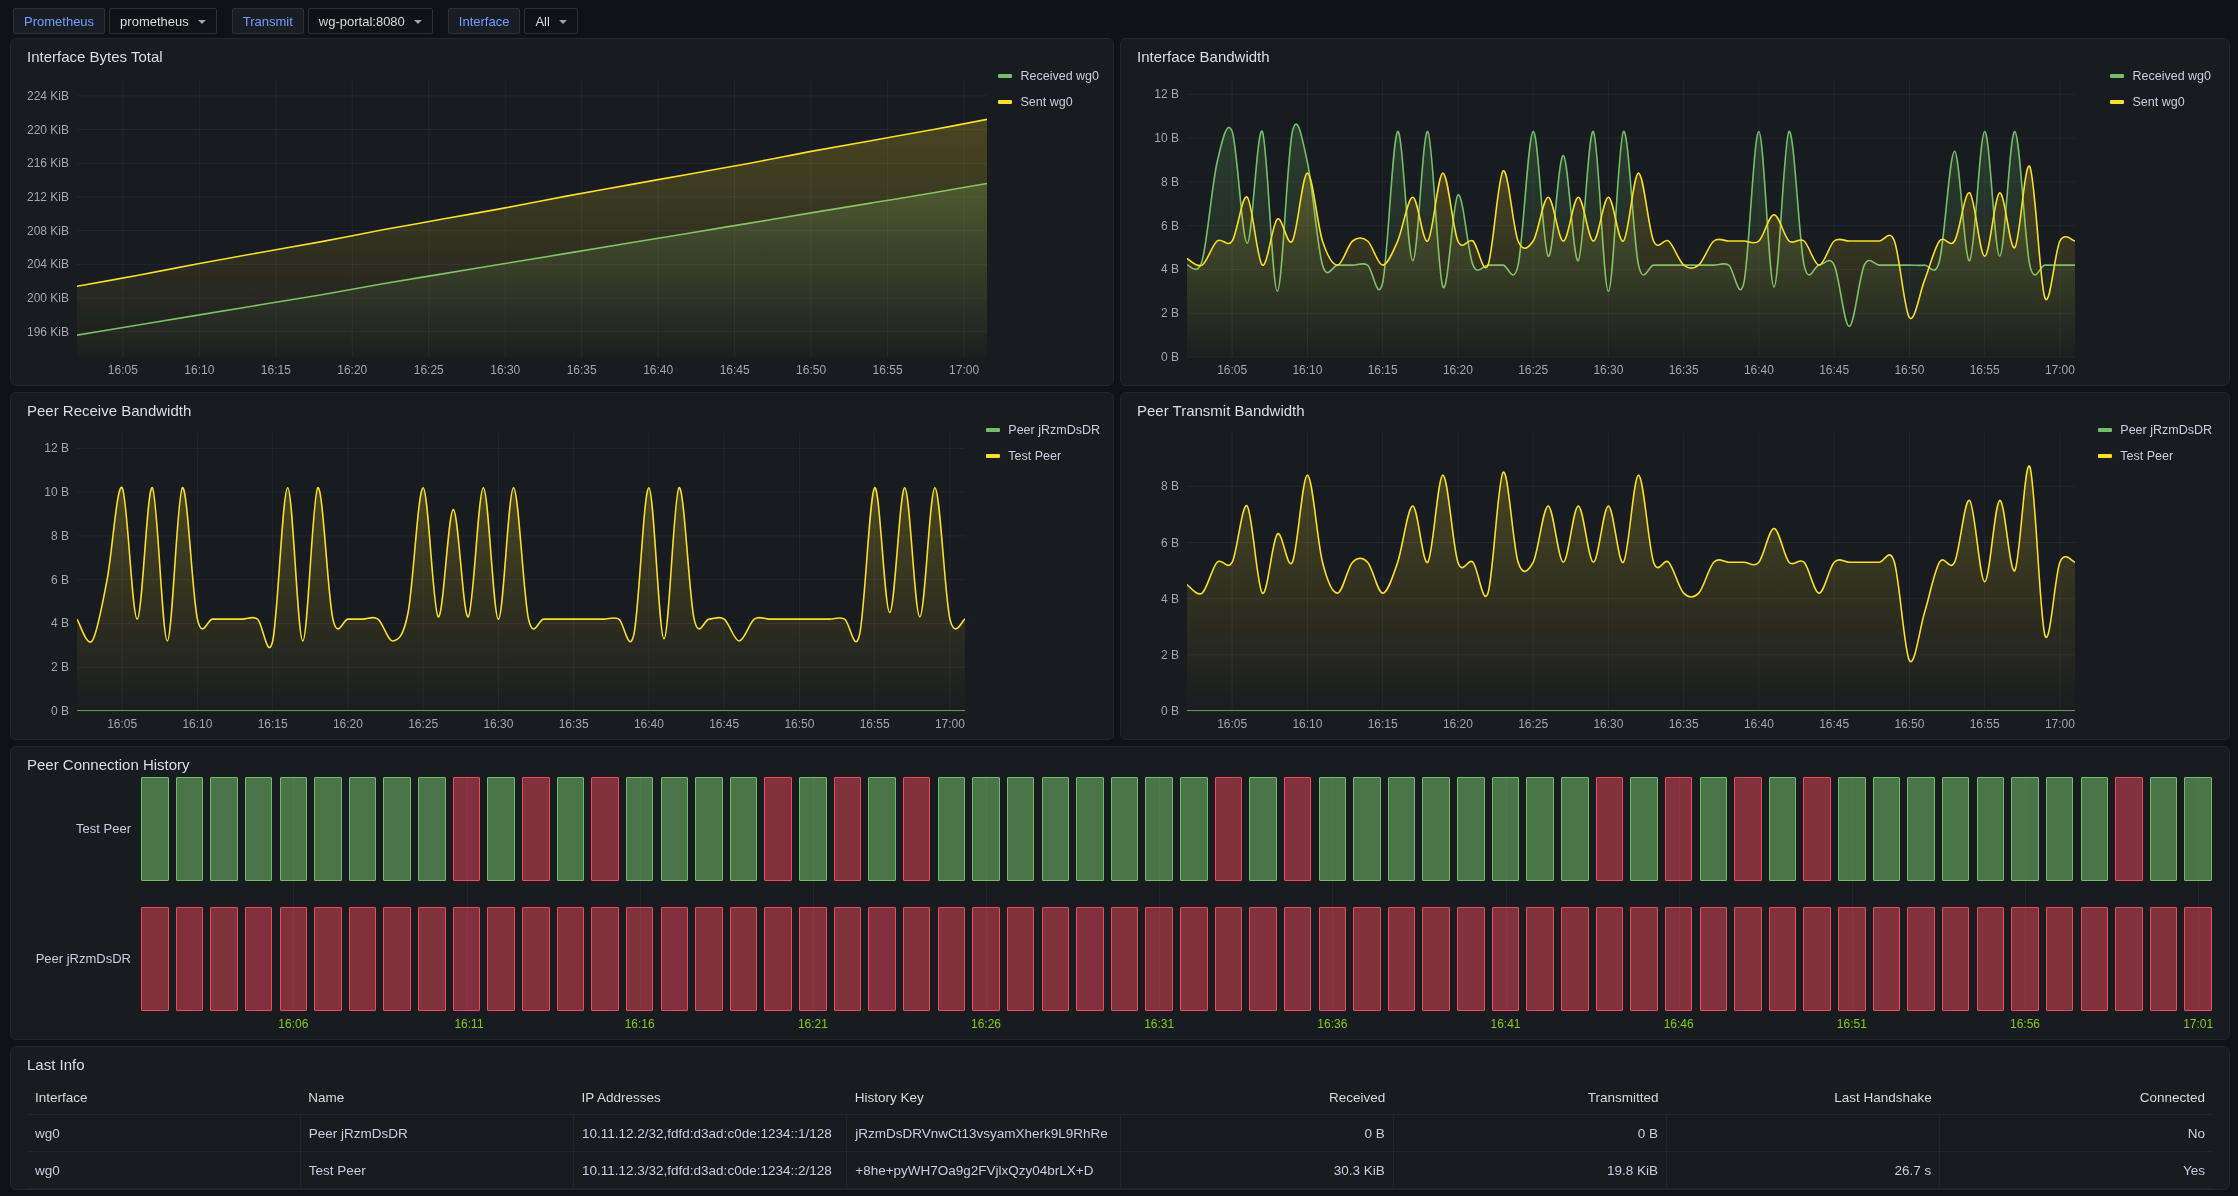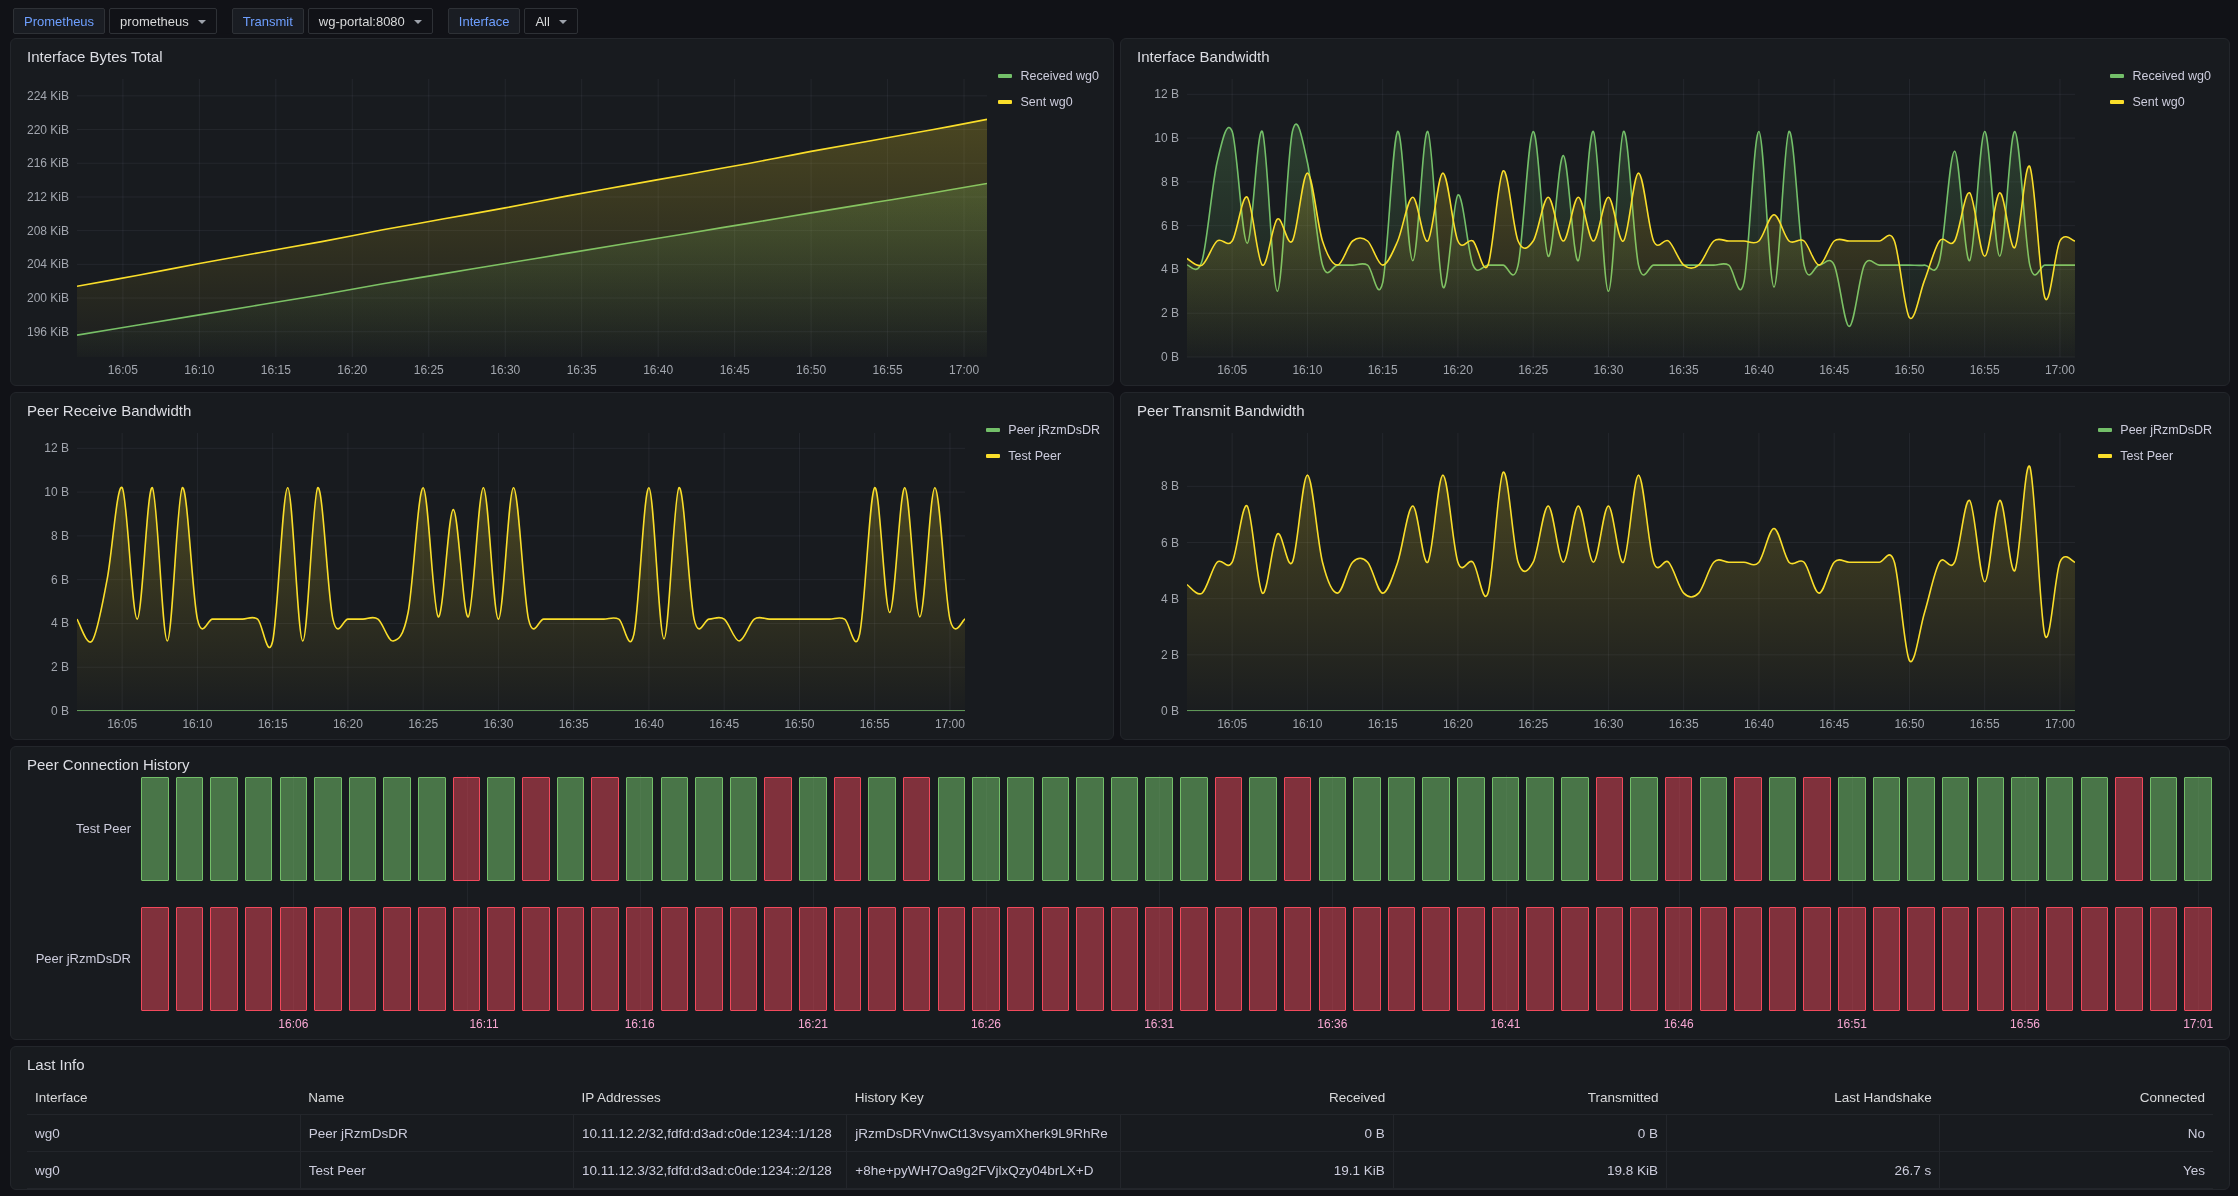--- a/index.html
+++ b/index.html
@@ -25,21 +25,21 @@
   .legend{position:absolute;display:flex;flex-direction:column;gap:12px;z-index:3}
   .legend-item{display:flex;align-items:center;gap:8px;font-size:12.5px;color:#ccccdc;cursor:pointer;white-space:nowrap}
   .swatch{width:14px;height:4px;border-radius:1px;flex:0 0 auto}
   svg text{font-family:"Liberation Sans",sans-serif}
   
   .tl-wrap{position:absolute;left:8px;right:8px;top:28px;bottom:6px}
   .tl-label{position:absolute;width:112px;text-align:right;font-size:13px;color:#ccccdc;white-space:nowrap}
   .tl-bar{position:absolute;border-radius:1px;box-sizing:border-box}
   .tl-bar.up{background:rgba(115,191,105,.55);border:1px solid #73bf69}
   .tl-bar.down{background:rgba(242,73,92,.48);border:1px solid #f2495c}
-  .tl-tick{position:absolute;font-size:12px;color:#f9a8d4;text-align:center;width:70px;margin-left:-35px}
+  .tl-tick{position:absolute;font-size:12px;color:#84cc16;text-align:center;width:70px;margin-left:-35px}
   .tl-grid{position:absolute;width:1px;background:rgba(204,204,220,.06)}
   
   .peer-table{position:absolute;left:16px;top:34px;width:calc(100% - 32px);
     border-collapse:collapse;table-layout:fixed}
   .peer-table th{font-weight:500;color:#d8d9da;font-size:13.5px;text-align:left;
     height:33px;padding:0 8px;border-bottom:1px solid #23262b;white-space:nowrap;overflow:hidden;cursor:pointer}
   .peer-table td{color:#ccccdc;font-size:13.5px;height:36px;padding:0 8px;
     border-bottom:1px solid #22252a;white-space:nowrap;overflow:hidden}
   .peer-table td:not(:first-child){border-left:1px solid #23262b}
   .peer-table .num{text-align:right}
@@ -486,21 +486,21 @@
       <div class="tl-bar down" style="left: 1888.3px; top: 132px; width: 27.6px; height: 104px;"></div>
       <div class="tl-bar down" style="left: 1922.9px; top: 132px; width: 27.6px; height: 104px;"></div>
       <div class="tl-bar down" style="left: 1957.6px; top: 132px; width: 27.6px; height: 104px;"></div>
       <div class="tl-bar down" style="left: 1992.2px; top: 132px; width: 27.6px; height: 104px;"></div>
       <div class="tl-bar down" style="left: 2026.8px; top: 132px; width: 27.6px; height: 104px;"></div>
       <div class="tl-bar down" style="left: 2061.5px; top: 132px; width: 27.6px; height: 104px;"></div>
       <div class="tl-bar down" style="left: 2096.1px; top: 132px; width: 27.6px; height: 104px;"></div>
       <div class="tl-bar down" style="left: 2130.7px; top: 132px; width: 27.6px; height: 104px;"></div>
       <div class="tl-bar down" style="left: 2165.4px; top: 132px; width: 27.6px; height: 104px;"></div>
       <div class="tl-tick" style="left: 274.3px; top: 242px;">16:06</div>
-      <div class="tl-tick" style="left: 465px; top: 242px;">16:11</div>
+      <div class="tl-tick" style="left: 450px; top: 242px;">16:11</div>
       <div class="tl-tick" style="left: 620.7px; top: 242px;">16:16</div>
       <div class="tl-tick" style="left: 793.9px; top: 242px;">16:21</div>
       <div class="tl-tick" style="left: 967px; top: 242px;">16:26</div>
       <div class="tl-tick" style="left: 1140.2px; top: 242px;">16:31</div>
       <div class="tl-tick" style="left: 1313.3px; top: 242px;">16:36</div>
       <div class="tl-tick" style="left: 1486.5px; top: 242px;">16:41</div>
       <div class="tl-tick" style="left: 1659.7px; top: 242px;">16:46</div>
       <div class="tl-tick" style="left: 1832.8px; top: 242px;">16:51</div>
       <div class="tl-tick" style="left: 2006px; top: 242px;">16:56</div>
       <div class="tl-tick" style="left: 2179.2px; top: 242px;">17:01</div>
@@ -531,20 +531,20 @@
           <td class="num">0 B</td>
           <td class="num">0 B</td>
           <td class="num"></td>
           <td class="num conn-no">No</td>
         </tr>
         <tr>
           <td>wg0</td>
           <td>Test Peer</td>
           <td>10.11.12.3/32,fdfd:d3ad:c0de:1234::2/128</td>
           <td>+8he+pyWH7Oa9g2FVjlxQzy04brLX+D</td>
-          <td class="num">19.1 KiB</td>
+          <td class="num">30.3 KiB</td>
           <td class="num">19.8 KiB</td>
           <td class="num">26.7 s</td>
           <td class="num conn-yes">Yes</td>
         </tr>
       </tbody>
   </table>
 </div>
 
 </body></html>

